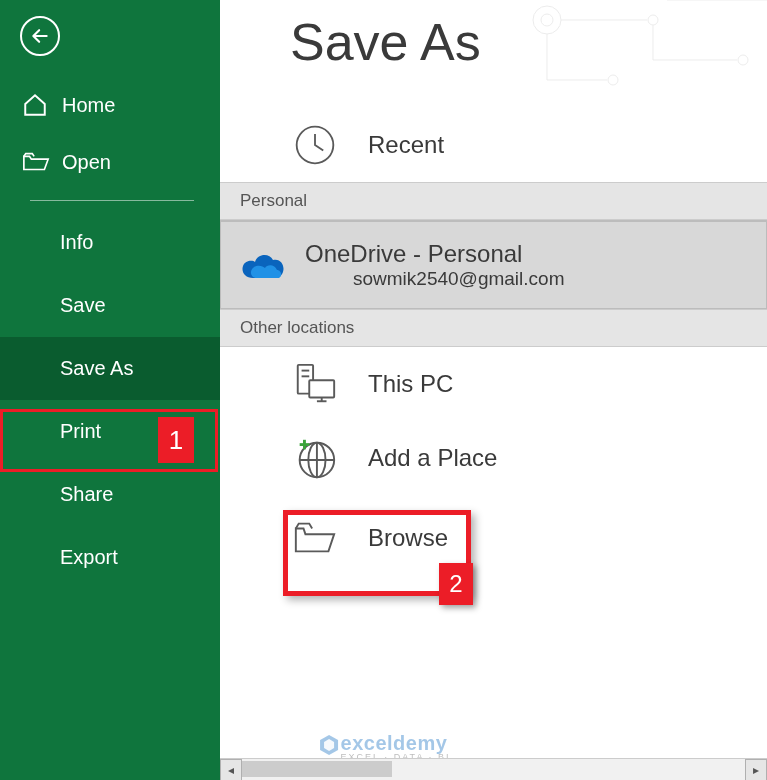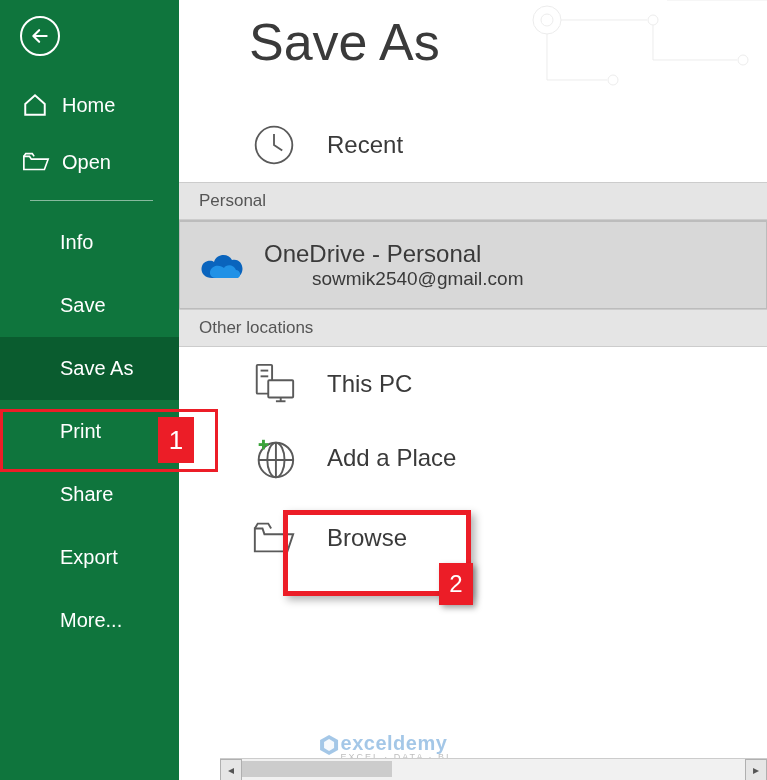--- a/index.html
+++ b/index.html
@@ -15,21 +15,21 @@
     overflow: hidden;
     position: relative;
   }
   .app {
     display: flex;
     width: 100%;
     height: 100%;
   }
   
   .sidebar {
-    width: 179px;
+    width: 220px;
     background: #0f753d;
     color: #fff;
     padding-top: 10px;
     flex-shrink: 0;
   }
   .back-btn {
     width: 40px;
     height: 40px;
     border: 2.5px solid #fff;
     border-radius: 50%;
@@ -266,21 +266,20 @@
       </span>
       <span class="label">Open</span>
     </div>
     <hr class="divider">
     <div class="sub-item">Info</div>
     <div class="sub-item">Save</div>
     <div class="sub-item active">Save As</div>
     <div class="sub-item">Print</div>
     <div class="sub-item">Share</div>
     <div class="sub-item">Export</div>
-    <div class="sub-item">More...</div>
   </div>
 
   <div class="main">
     <svg class="circuit" width="280" height="120" viewBox="0 0 280 120" stroke="#cfcfcf" stroke-width="1" fill="none">
       <circle cx="40" cy="30" r="14"></circle>
         <circle cx="40" cy="30" r="6"></circle>
       <path d="M54 30 H140"></path>
         <circle cx="146" cy="30" r="5"></circle>
       <path d="M146 35 V70 H230"></path>
         <circle cx="236" cy="70" r="5"></circle>

